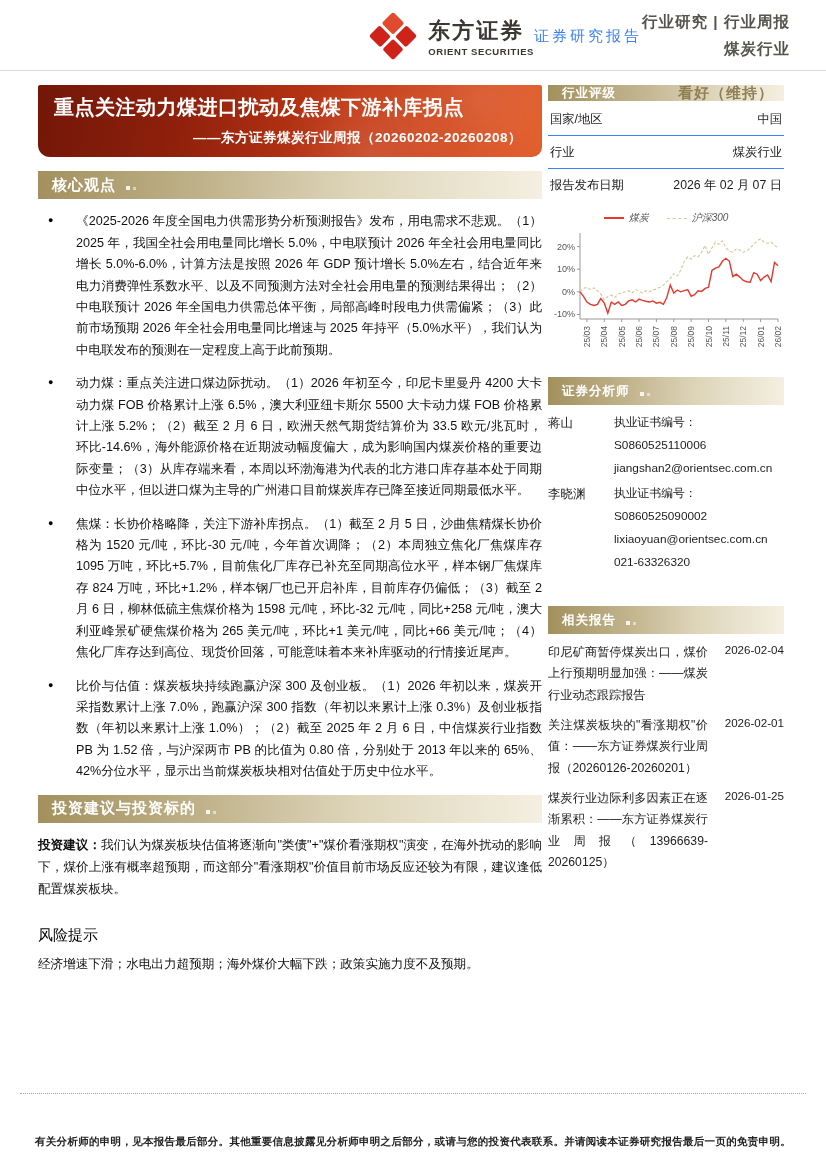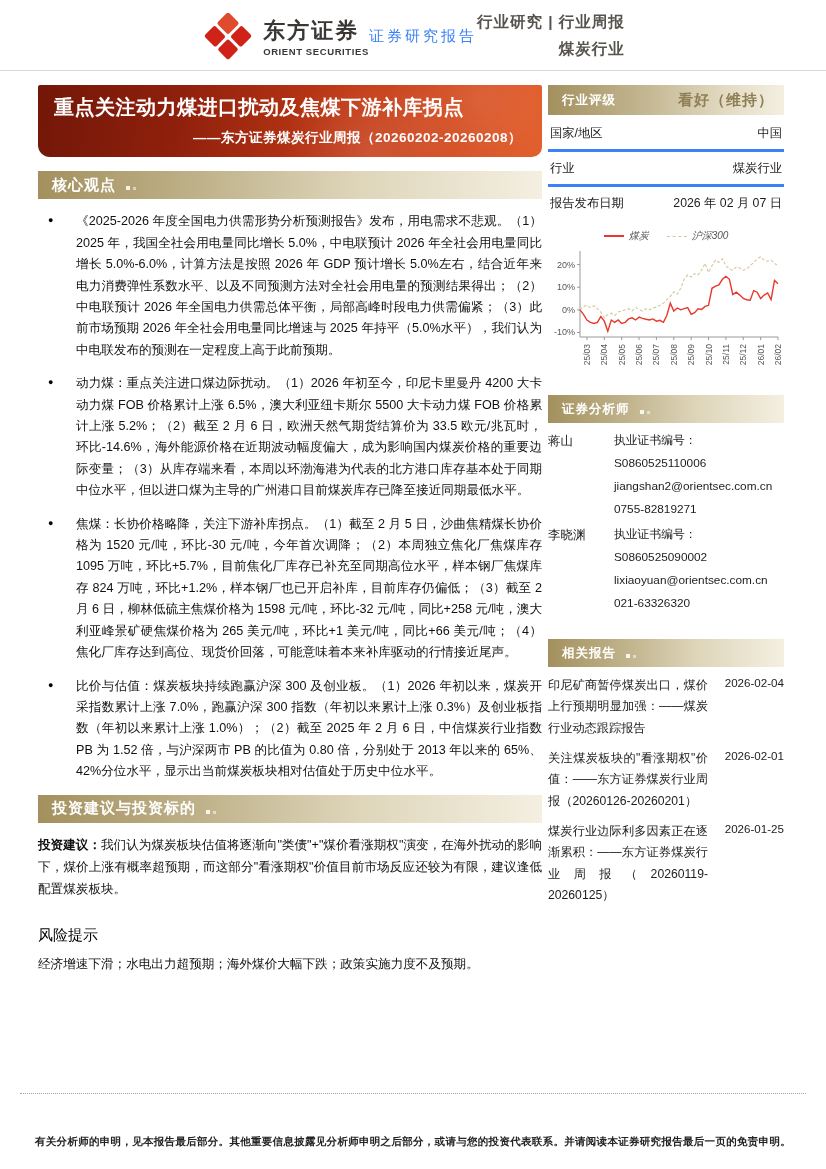--- a/index.html
+++ b/index.html
@@ -4,21 +4,21 @@
 <style>
   * { margin:0; padding:0; box-sizing:border-box; }
   html,body { background:#ffffff; }
   body {
     width:826px; height:1169px; position:relative;
     font-family:"Liberation Sans","DejaVu Sans",sans-serif;
     color:#1c1c1c; overflow:hidden;
   }
   
   .header {
-    display:flex; align-items:center; justify-content:center;
+    display:flex; align-items:center; justify-content:flex-end;
     padding:12px 36px 10px 40px; border-bottom:1px solid #d8d8d8;
   }
   .brand { display:flex; align-items:center; gap:12px; }
   .brand-mark { width:46px; height:46px; position:relative; }
   .brand-mark .rot { position:absolute; left:6px; top:6px; width:34px; height:34px;
     transform:rotate(45deg); display:grid; grid-template-columns:1fr 1fr; grid-template-rows:1fr 1fr; gap:3px; }
   .brand-mark .rot i { background:#cf2319; border-radius:2px; }
   .brand-mark .rot i:nth-child(1){ background:#e04a2d; }
   .brand-text .cn { font-size:22px; font-weight:bold; color:#3b3734; letter-spacing:2px; }
   .brand-text .en { font-size:9.5px; font-weight:bold; color:#3b3734; letter-spacing:0.6px; }
@@ -62,43 +62,43 @@
   .bullets li::before { content:"●"; position:absolute; left:-28px; top:2px; font-size:9px; color:#000; }
   .bullets .lead { font-weight:normal; }
 
   .advice { margin-top:11px; font-size:12.6px; line-height:1.75; text-align:justify; color:#111; }
   .advice .lead { font-weight:bold; }
   .risk-head { margin-top:26px; font-size:15px; font-weight:normal; color:#000; }
   .risk-body { margin-top:9px; font-size:12.6px; line-height:1.7; color:#111; }
   .invest-banner { margin-top:8px; }
 
   
-  .rating-banner { margin-top:14px; height:30px; justify-content:space-between;
+  .rating-banner { margin-top:14px; height:16px; justify-content:space-between;
     background:linear-gradient(90deg,#a3905e 0%,#c2b590 40%,#e2dac2 75%,#f4efe1 100%); }
   .rating-banner .lbl { font-size:12.5px; }
   .rating-value { font-size:15px; font-weight:bold; color:#8f7f55; letter-spacing:1px; }
 
   .info-rows { margin-top:2px; }
-  .info-row { display:flex; justify-content:space-between; font-size:12.3px; padding:8px 2px 7px 2px; border-bottom:3px solid #3b82f6; color:#1c1c1c; }
+  .info-row { display:flex; justify-content:space-between; font-size:12.3px; padding:8px 2px 7px 2px; border-bottom:1px solid #3b82f6; color:#1c1c1c; }
   .info-row:last-child { border-bottom:none; }
 
   .chart-wrap { margin-top:10px; }
   .legend { display:flex; justify-content:center; gap:18px; align-items:flex-start; margin-bottom:2px; }
   .legend .item { display:flex; align-items:center; gap:5px; font-size:10px; font-style:italic; color:#555; }
   .legend .sample { width:20px; height:0; }
   .sample.coal { border-top:2px solid #e8382d; }
   .sample.csi { border-top:1.5px dashed #d6c69a; }
 
   .analyst-banner { margin-top:14px; }
   .analysts { margin-top:6px; }
   .analyst { display:flex; margin-bottom:2px; }
   .analyst .name { width:66px; font-size:12.5px; padding-top:4px; color:#1c1c1c; }
   .analyst .details { flex:1; font-size:11.8px; line-height:1.95; color:#1c1c1c; }
 
-  .reports-banner { margin-top:24px; }
+  .reports-banner { margin-top:32px; }
   .reports { margin-top:8px; }
   .report { display:flex; justify-content:space-between; margin-bottom:9px; }
   .report .rtitle { width:160px; font-size:12.2px; line-height:1.75; text-align:justify; color:#1c1c1c; cursor:pointer; }
   .report .rdate { width:68px; font-size:11.6px; text-align:right; color:#1c1c1c; padding-top:1px; }
 
   
   .footer { position:absolute; left:20px; right:20px; top:1093px; border-top:1px dotted #9aa7b2; }
   .footer .note { margin-top:41px; text-align:center; font-size:10.5px; font-weight:bold; color:#222; letter-spacing:0.3px; }
 
   
@@ -237,21 +237,20 @@
     <div class="tan-banner analyst-banner">
       <span class="lbl" style="font-size:12.5px;">证券分析师</span>
       <span class="ornament"><i></i><i></i></span>
     </div>
     <div class="analysts" id="analysts">
         <div class="analyst">
           <div class="name">蒋山</div>
           <div class="details">
             <div>执业证书编号：S0860525110006</div>
             <div>jiangshan2@orientsec.com.cn</div>
-            <div>0755-82819271</div>
           </div>
         </div>
         <div class="analyst">
           <div class="name">李晓渊</div>
           <div class="details">
             <div>执业证书编号：S0860525090002</div>
             <div>lixiaoyuan@orientsec.com.cn</div>
             <div>021-63326320</div>
           </div>
         </div>
@@ -264,21 +263,21 @@
     <div class="reports" id="reports">
         <div class="report">
           <div class="rtitle">印尼矿商暂停煤炭出口，煤价上行预期明显加强：——煤炭行业动态跟踪报告</div>
           <div class="rdate">2026-02-04</div>
         </div>
         <div class="report">
           <div class="rtitle">关注煤炭板块的"看涨期权"价值：——东方证券煤炭行业周报（20260126-20260201）</div>
           <div class="rdate">2026-02-01</div>
         </div>
         <div class="report">
-          <div class="rtitle">煤炭行业边际利多因素正在逐渐累积：——东方证券煤炭行业周报（20260119-20260125）</div>
+          <div class="rtitle">煤炭行业边际利多因素正在逐渐累积：——东方证券煤炭行业周报（13966639-20260125）</div>
           <div class="rdate">2026-01-25</div>
         </div>
       </div>
   </div>
 </div>
 
 <div class="footer">
   <div class="note">有关分析师的申明，见本报告最后部分。其他重要信息披露见分析师申明之后部分，或请与您的投资代表联系。并请阅读本证券研究报告最后一页的免责申明。</div>
 </div>
 

